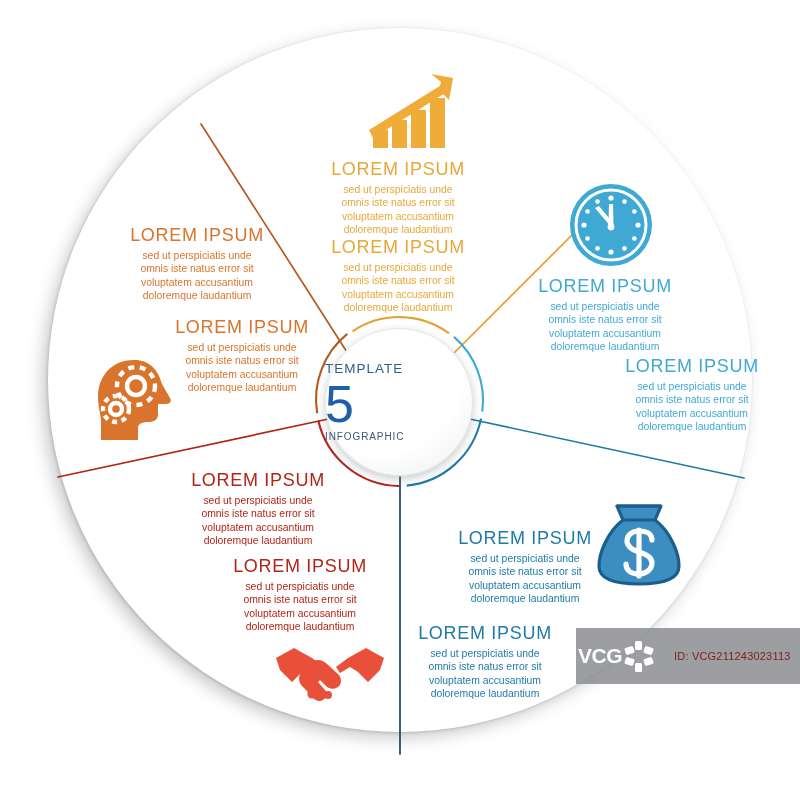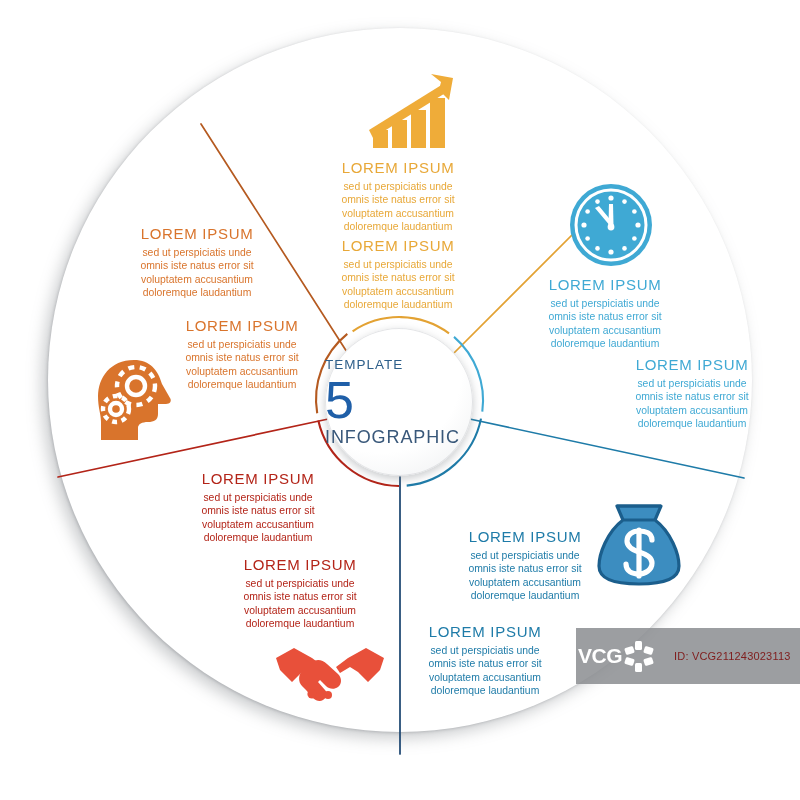--- a/index.html
+++ b/index.html
@@ -61,33 +61,33 @@
     line-height: 1;
   }
   #hub-number {
     font-size: 52px;
     font-weight: 400;
     color: #1f5fa8;
     line-height: 1.02;
     margin: 3px 0 1px 0;
   }
   #hub-subtitle {
-    font-size: 18px;
+    font-size: 10px;
     letter-spacing: 0.9px;
     color: #39587a;
     line-height: 1;
   }
 
   
   .block {
     position: absolute;
     width: 190px;
   }
   .block .bt {
-    font-size: 15px;
+    font-size: 18px;
     letter-spacing: 0.7px;
     margin: 0 0 3px 0;
     line-height: 1.1;
   }
   .block .bb {
     font-size: 10.4px;
     line-height: 1.30;
     margin: 0;
   }
   .ta-center { text-align: center; }

